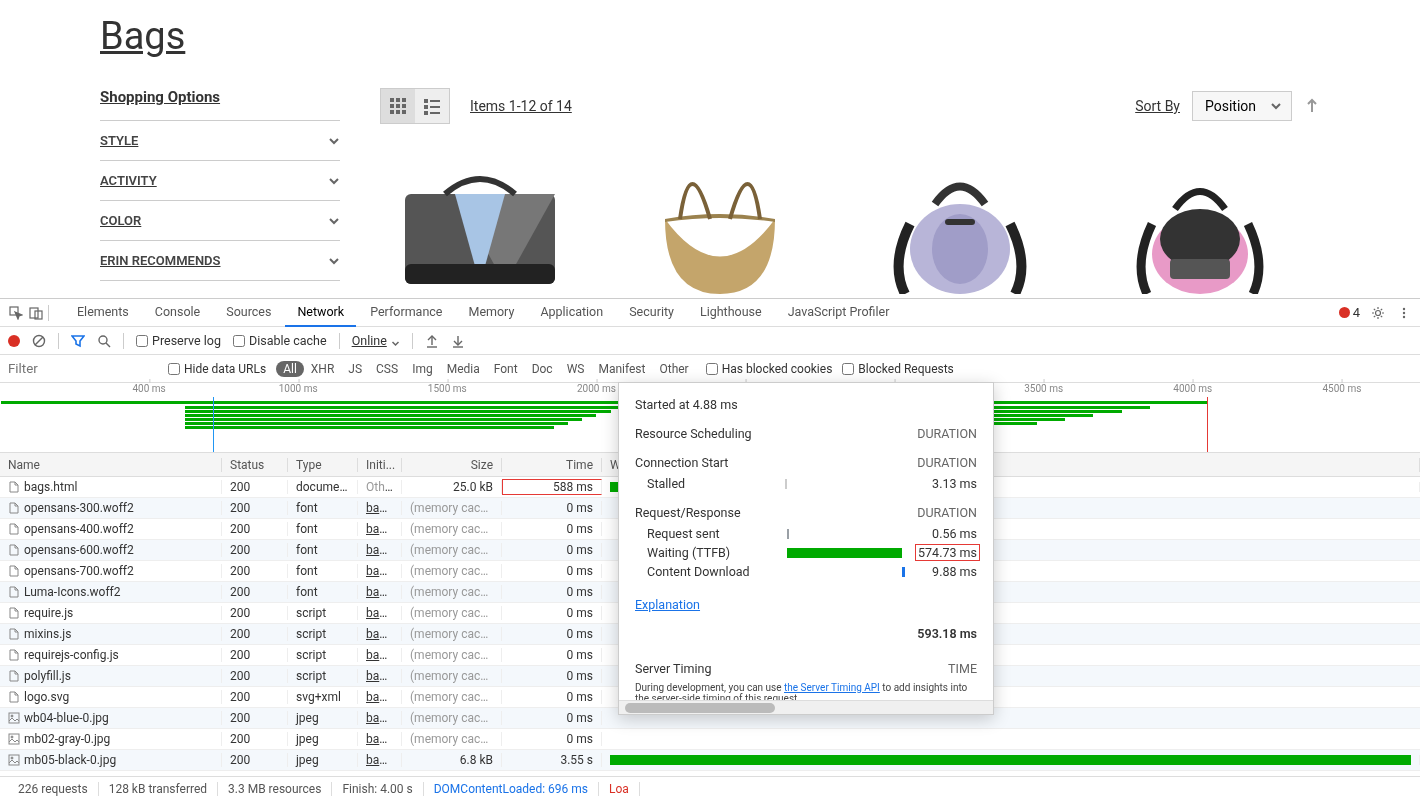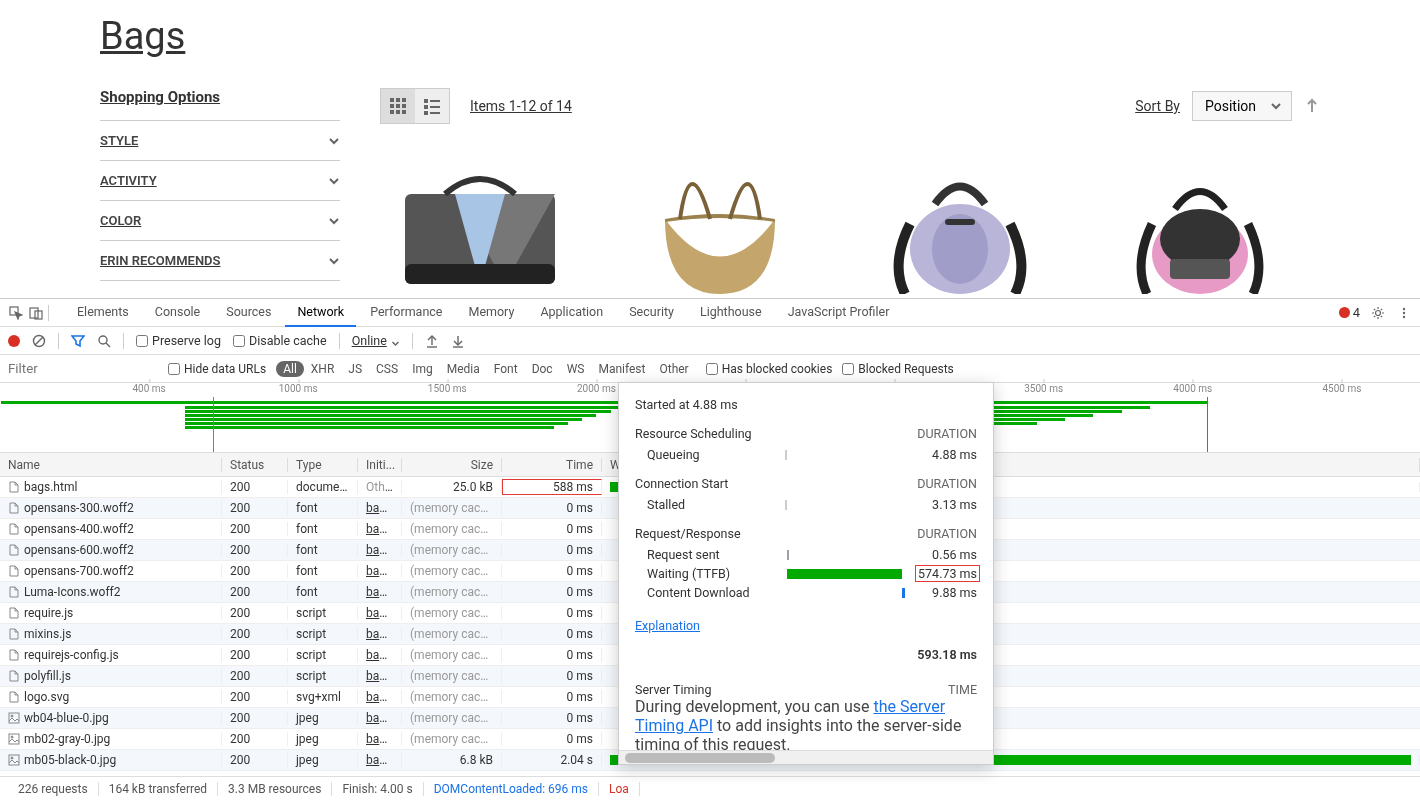--- a/index.html
+++ b/index.html
@@ -98,21 +98,21 @@
 .sect-r { color:#666; }
 .trow { display:flex; align-items:center; margin:4px 0; }
 .trow-lbl { flex:1; padding-left:12px; color:#333; }
 .trow-bar { width:120px; position:relative; height:14px; }
 .tbar { position:absolute; top:2px; height:10px; }
 .trow-val { width:72px; text-align:right; color:#333; }
 .redbox2 { border:1px solid #e53935; padding:0 2px; margin-right:-3px; }
 .explink { color:#1a73e8; text-decoration:underline; cursor:pointer; margin-top:14px; display:inline-block; }
 .total { text-align:right; margin:14px 0 10px; font-weight:600; }
 .srv-h { display:flex; justify-content:space-between; margin-top:20px; }
-.srv-txt { font-size:16px; color:#444; }
+.srv-txt { margin-top:6px; font-size:10px; color:#444; }
 .srv-link { color:#1a73e8; text-decoration:underline; }
 .hscroll { position:absolute; bottom:0; left:0; right:0; height:14px; background:#f0f0f0; border-top:1px solid #ddd; display:flex; align-items:center; }
 .hthumb { height:10px; background:#bbb; border-radius:5px; margin-left:6px; width:40%; }
 </style>
 </head>
 <body>
 
 <div class="page">
   <h1 class="page-title">Bags</h1>
   <div class="page-body">
@@ -557,51 +557,44 @@
         <div class="tr">
           <div class="td c-name"><span class="fileico"><svg viewBox="0 0 12 12" fill="none" stroke="#888" stroke-width="1">
                 <rect x="1" y="1" width="10" height="10"></rect>
                 <circle cx="4" cy="4" r="1" fill="#888"></circle>
                 <path d="M1 9l3-3 3 3 2-2 2 2"></path>
               </svg></span>mb05-black-0.jpg</div>
           <div class="td c-status">200</div>
           <div class="td c-type">jpeg</div>
           <div class="td c-init"><span class="initlink">bags...</span></div>
           <div class="td c-size">6.8 kB</div>
-          <div class="td c-time">2.04 s</div>
+          <div class="td c-time">3.55 s</div>
           <div class="td c-wf">
             <div style="height:10px;background:#0a0;width:100%"></div>
           </div>
         </div>
       </div>
   </div>
 
   <div class="status-bar">
     <span class="sbcell">226 requests</span>
-    <span class="sbcell">164 kB transferred</span>
+    <span class="sbcell">128 kB transferred</span>
     <span class="sbcell">3.3 MB resources</span>
     <span class="sbcell">Finish: 4.00 s</span>
     <span class="sbcell domc">DOMContentLoaded: 696 ms</span>
     <span class="sbcell load">Loa</span>
   </div>
 </div>
 
 <div class="popup">
   <div class="popup-line">Started at 4.88 ms</div>
   <div class="sect">
       <span>Resource Scheduling</span>
       <span class="sect-r">DURATION</span>
     </div>
-  <div class="trow">
-      <span class="trow-lbl">Queueing</span>
-      <span class="trow-bar">
-        <span class="tbar" style="left:0;width:2px;background:#ccc"></span>
-      </span>
-      <span class="trow-val">4.88 ms</span>
-    </div>
   <div class="sect">
       <span>Connection Start</span>
       <span class="sect-r">DURATION</span>
     </div>
   <div class="trow">
       <span class="trow-lbl">Stalled</span>
       <span class="trow-bar">
         <span class="tbar" style="left:0;width:2px;background:#ccc"></span>
       </span>
       <span class="trow-val">3.13 ms</span>

